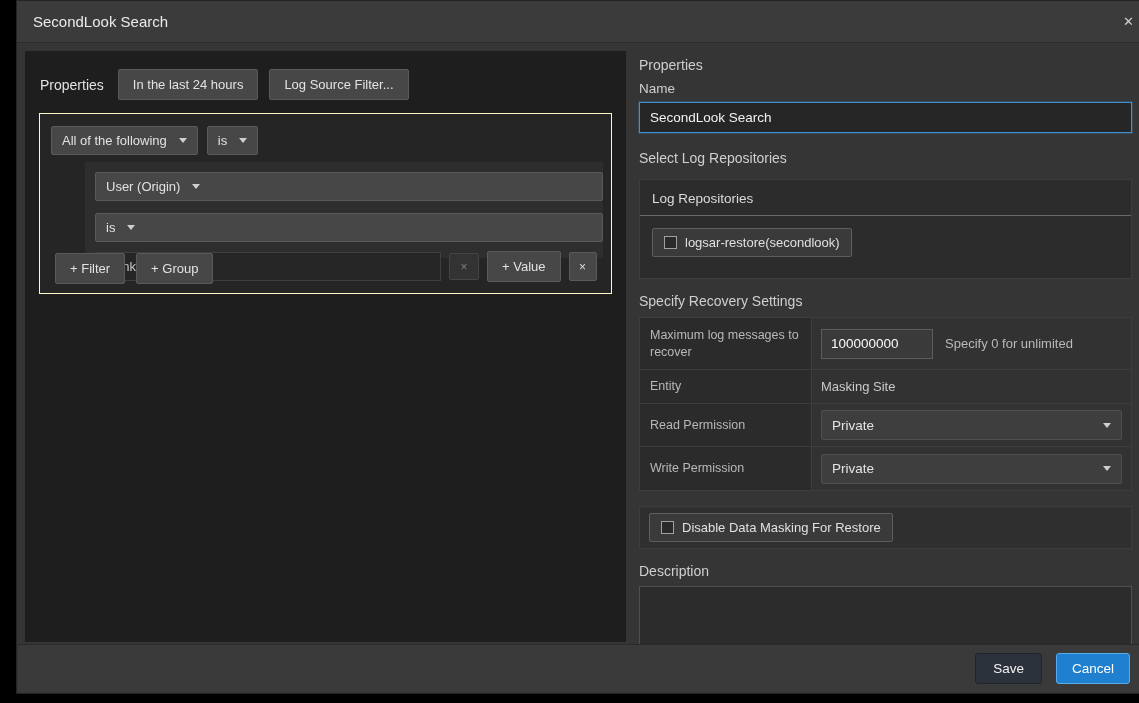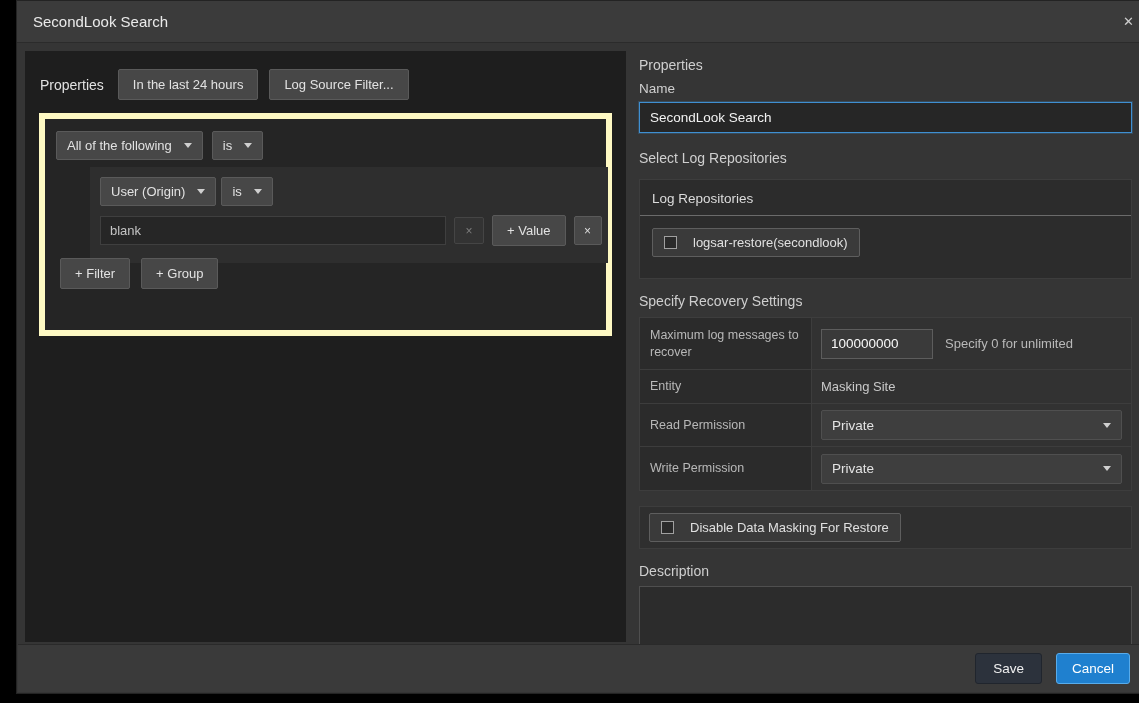--- a/index.html
+++ b/index.html
@@ -41,44 +41,44 @@
   .caret {
     width: 0; height: 0; display: inline-block;
     border-left: 4px solid transparent; border-right: 4px solid transparent;
     border-top: 5px solid #cfcfcf;
   }
   .checkbox {
     width: 13px; height: 13px; flex: 0 0 13px;
     border: 1px solid #a0a0a0; background: #2a2a2a; display: inline-block;
   }
   .check-btn {
-    display: inline-flex; align-items: center; gap: 16px;
+    display: inline-flex; align-items: center; gap: 8px;
     border: 1px solid #5e5e5e; background: #3a3a3a;
     padding: 6px 11px; color: #e0e0e0; font-size: 13px;
     border-radius: 2px; cursor: pointer; font-family: inherit;
   }
 
   
   .left-panel {
     position: absolute; left: 8px; top: 50px;
     width: 601px; height: 591px; background: #1e1e1e;
   }
   .tf-row { display: flex; align-items: center; gap: 11px; padding: 18px 0 0 15px; }
   .tf-label { color: #e2e2e2; font-size: 14px; margin-right: 3px; }
   .group-box {
     position: absolute; left: 14px; top: 62px;
-    width: 573px; height: 223px;
-    background: #252525; border: 6px solid #fef9c3;
+    width: 573px; height: 181px;
+    background: #252525; border: 1px solid #fef9c3;
   }
   .group-row { display: flex; gap: 9px; padding: 12px 0 0 11px; }
   .filter-box {
     position: absolute; left: 45px; top: 48px;
     width: 518px; height: 96px; background: #2e2e2e;
   }
-  .filter-row1 { display: flex; gap: 5px; padding: 10px 0 0 10px; }
+  .filter-row1 { display: flex; gap: 12px; padding: 10px 0 0 10px; flex-direction: column; }
   .filter-row2 { display: flex; gap: 8px; padding: 9px 0 0 10px; align-items: center; }
   .filter-input {
     width: 346px; height: 29px; background: #262626;
     border: 1px solid #3f3f3f; color: #c4c4c4;
     font-size: 13px; padding: 0 9px; font-family: inherit;
   }
   .x-dim {
     width: 30px; height: 27px; background: #333;
     border: 1px solid #454545; color: #7d7d7d; font-size: 12px;
     border-radius: 2px; cursor: pointer; font-family: inherit;

